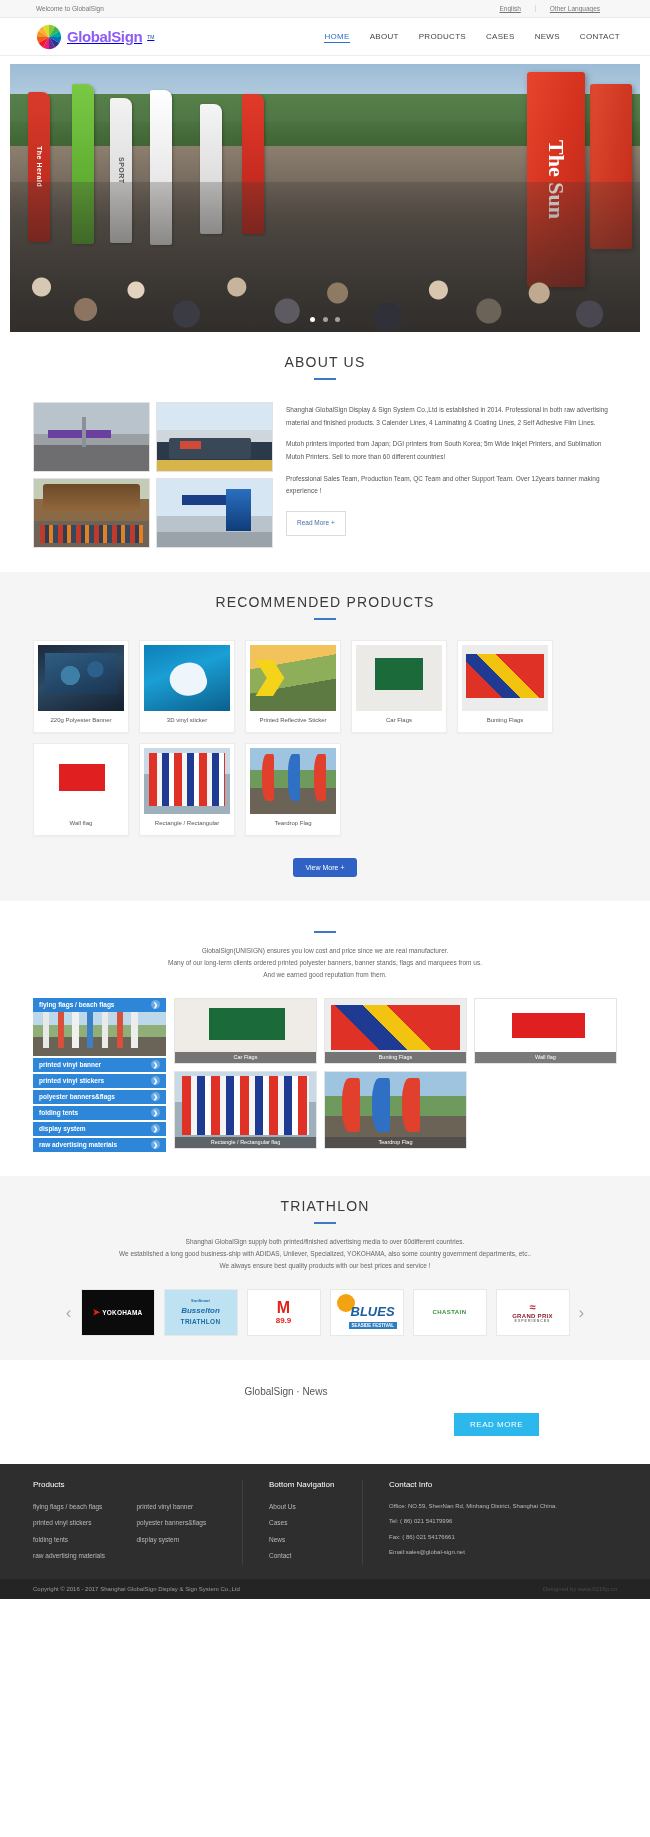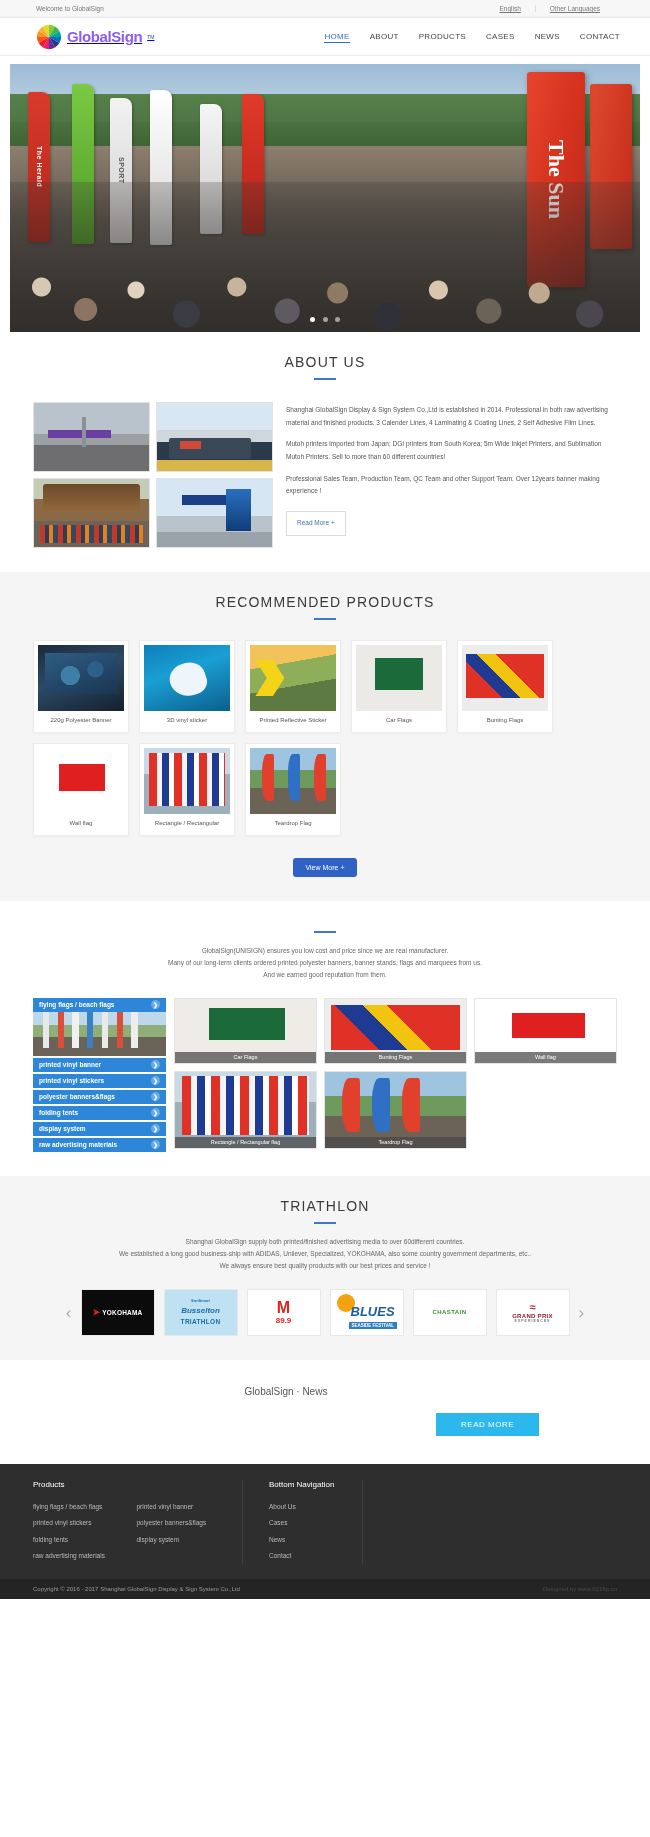--- a/index.html
+++ b/index.html
@@ -290,21 +290,21 @@
   .cl-gp .z { color:#c0203a; font-size:11px; }
   .cl-gp .g { font-size:6px; letter-spacing:.3px; }
   .cl-gp .e { font-size:3.5px; letter-spacing:1px; color:#777; }
 
   
   .news-block { padding: 26px 33px 28px; }
   .news-title { text-align: center; font-size: 10px; color: #555; padding-right: 78px; }
   .news-btn-wrap { text-align: right; margin-top: 16px; padding-right: 78px; }
   .btn-cyan {
     display: inline-block; background: #2cb8ec; color: #fff;
-    font-size: 8px; padding: 7px 25px; text-decoration: none; border: none;
+    font-size: 8px; padding: 7px 16px; text-decoration: none; border: none;
     letter-spacing: .5px; cursor: pointer;
   }
 
   
   .footer { background: #2e2e2e; color: #cfcfcf; padding: 16px 0 0; }
   .footer-inner { display: flex; padding: 0 33px; }
   .fcol { padding: 0 14px; }
   .fcol:first-child { padding-left: 0; }
   .fcol.products { width: 210px; border-right: 1px solid #3f3f3f; }
   .fcol.nav2 { width: 120px; border-right: 1px solid #3f3f3f; padding-left: 26px; }
@@ -571,20 +571,27 @@
           <a href="#">raw advertising materials</a>
         </div>
       </div>
       <div class="fcol nav2">
         <div class="fh">Bottom Navigation</div>
         <a href="#">About Us</a>
         <a href="#">Cases</a>
         <a href="#">News</a>
         <a href="#">Contact</a>
       </div>
+      <div class="fcol contact">
+        <div class="fh">Contact Info</div>
+        <p>Office: NO.59, ShenNan Rd, Minhang District, Shanghai China.</p>
+        <p>Tel: ( 86) 021 54179996</p>
+        <p>Fax: ( 86) 021 54176661</p>
+        <p>Email:sales@global-sign.net</p>
+      </div>
     </div>
     <div class="copyright">
       <span>Copyright © 2016 - 2017 Shanghai GlobalSign Display &amp; Sign System Co.,Ltd</span>
       <span class="right">Designed by www.021ftp.cn</span>
     </div>
   </div>
 
 </div>
 
 </body></html>

